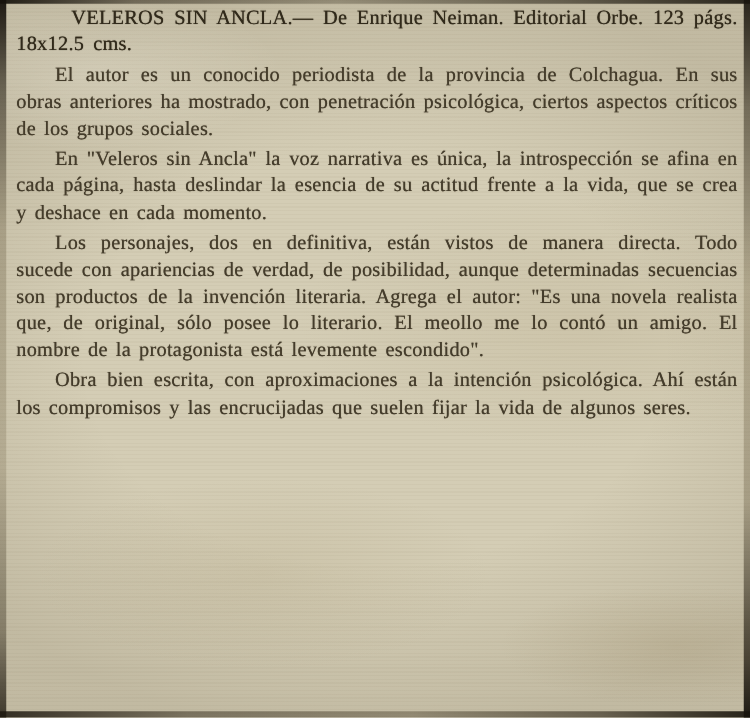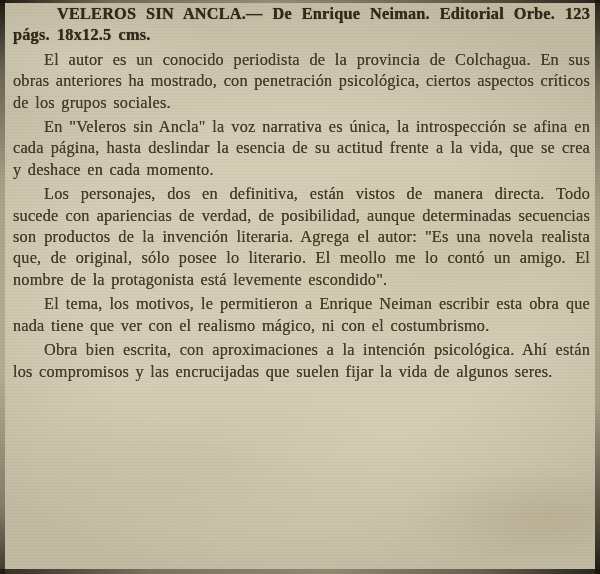--- a/index.html
+++ b/index.html
@@ -28,21 +28,21 @@
     color: #443c2b;
     font-size: 16.3px;
     line-height: 21.4px;
     text-align: justify;
     letter-spacing: 0.2px;
     word-spacing: 2.2px;
     text-shadow: 0 0 0.6px rgba(64,54,36,0.85);
   }
   p { margin: 0 0 3px 0; }
   p.lead {
-    font-weight: bold;
+    font-weight: normal;
     color: #312a1b;
     text-indent: 44px;
     word-spacing: 3px;
     text-shadow: 0 0 0.7px rgba(40,32,18,0.9);
   }
   p.body-par { text-indent: 31px; }
   
   .edge { position: absolute; z-index: 3; pointer-events: none; }
   .edge-top {
     left: 0; top: 0; width: 100%; height: 3px;
@@ -78,16 +78,15 @@
   <div class="edge edge-top"></div>
   <div class="edge edge-left"></div>
   <div class="edge edge-right"></div>
   <div class="edge edge-bottom"></div>
 
   <div class="textblock">
     <p class="lead">VELEROS SIN ANCLA.— De Enrique Neiman. Editorial Orbe. 123 págs. 18x12.5 cms.</p>
     <p class="body-par">El autor es un conocido periodista de la provincia de Colchagua. En sus obras anteriores ha mostrado, con penetración psicológica, ciertos aspectos críticos de los grupos sociales.</p>
     <p class="body-par">En "Veleros sin Ancla" la voz narrativa es única, la introspección se afina en cada página, hasta deslindar la esencia de su actitud frente a la vida, que se crea y deshace en cada momento.</p>
     <p class="body-par">Los personajes, dos en definitiva, están vistos de manera directa. Todo sucede con apariencias de verdad, de posibilidad, aunque determinadas secuencias son productos de la invención literaria. Agrega el autor: "Es una novela realista que, de original, sólo posee lo literario. El meollo me lo contó un amigo. El nombre de la protagonista está levemente escondido".</p>
-    <p class="body-par">El tema, los motivos, le permitieron a Enrique Neiman escribir esta obra que nada tiene que ver con el realismo mágico, ni con el costumbrismo.</p>
     <p class="body-par">Obra bien escrita, con aproximaciones a la intención psicológica. Ahí están los compromisos y las encrucijadas que suelen fijar la vida de algunos seres.</p>
   </div>
 </div>
 
 </body></html>

